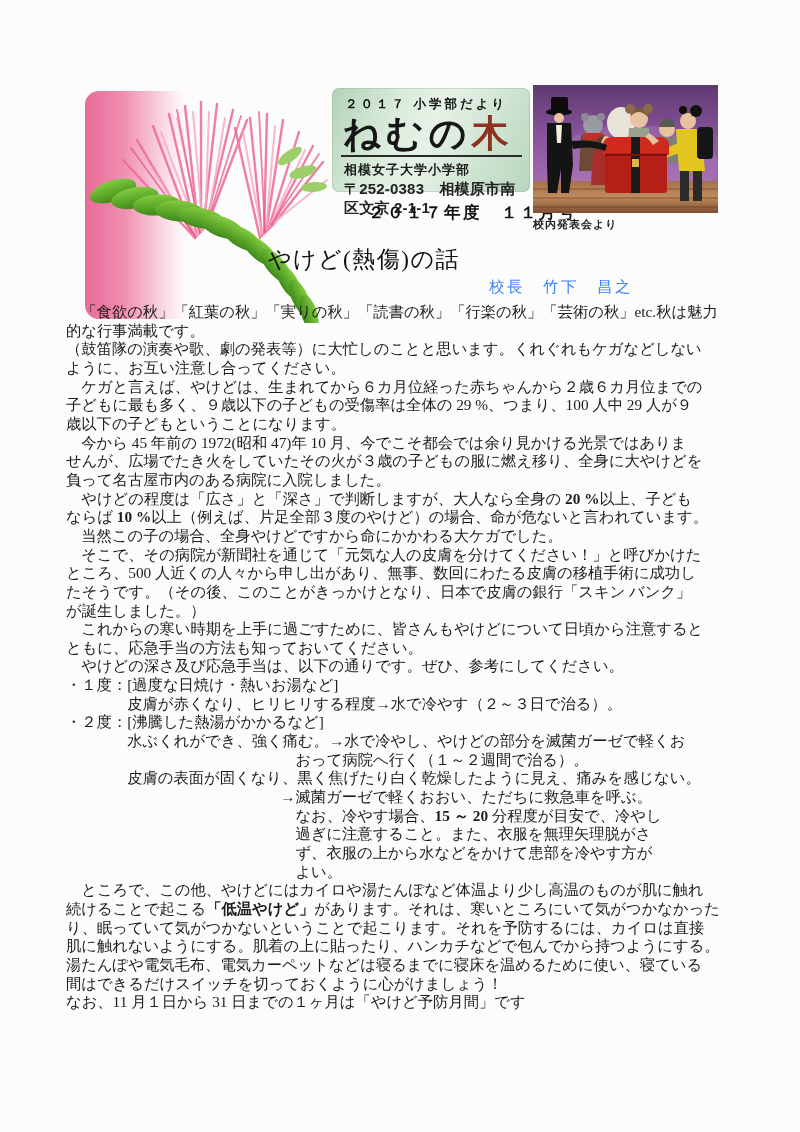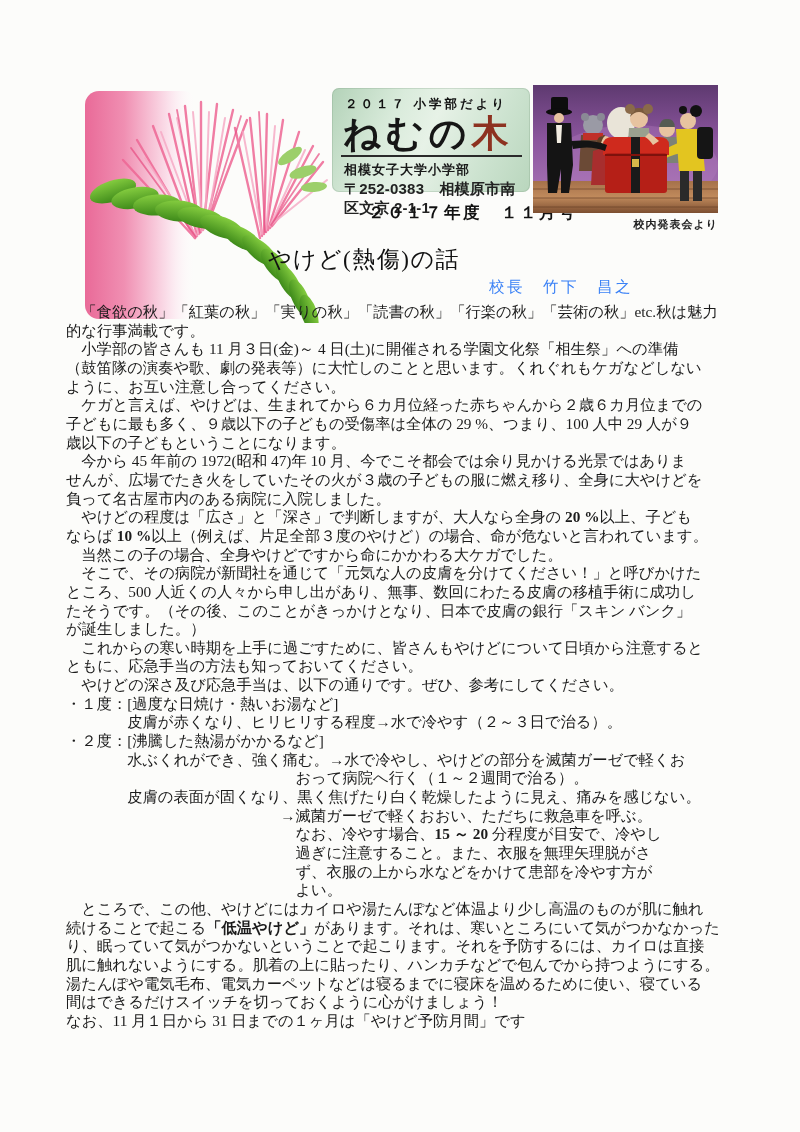--- a/index.html
+++ b/index.html
@@ -19,21 +19,21 @@
   }
   .m-year{padding:8px 0 0 13px;font-size:12.5px;font-weight:bold;letter-spacing:3px;color:#111;}
   .m-title{padding:0 0 0 11px;font-size:37px;font-weight:bold;letter-spacing:5px;line-height:1.12;color:#161616;}
   .m-title .accent{color:#8d3220;}
   .m-rule{border-bottom:2px solid #2a2a2a;margin:1px 8px 4px 9px;}
   .m-school{padding-left:12px;font-size:13px;font-weight:bold;letter-spacing:1px;color:#1a1a1a;}
   .m-addr{padding-left:12px;font-size:15px;font-weight:bold;letter-spacing:.2px;color:#222;margin-top:1px;}
   .issue{position:absolute;left:368px;top:202px;font-size:16.5px;font-weight:bold;letter-spacing:2.5px;color:#111;}
   .photo{position:absolute;left:533px;top:85px;width:185px;height:128px;}
   .photo svg{display:block;}
-  .photo-caption{position:absolute;left:533px;top:217px;width:185px;text-align:right;
+  .photo-caption{position:absolute;left:533px;top:217px;width:185px;text-align:left;
     font-size:11px;font-weight:bold;letter-spacing:1px;color:#222;}
 
   
   .article-title{position:absolute;left:268px;top:244px;font-size:23px;letter-spacing:1.5px;color:#111;}
   .article-author{position:absolute;left:489px;top:277px;font-size:15.5px;letter-spacing:2.5px;color:#3b82f6;}
   .article-body{position:absolute;left:66px;top:303px;width:700px;font-size:15.3px;line-height:18.66px;color:#1b1b1b;}
   .bline{white-space:pre;}
   .bline .b{font-weight:bold;}
 </style>
 </head>
@@ -195,21 +195,20 @@
       <path d="M116 48 Q122 52 126 56 L120 60 Q116 54 112 52 Z" fill="#e7c3a0"></path>
     </svg>
   </div>
   <div class="photo-caption gothic">校内発表会より</div>
 
   <div class="article-title">やけど(熱傷)の話</div>
   <div class="article-author">校長　竹下　昌之</div>
   <div class="article-body">
       <div class="bline"><span>　「食欲の秋」「紅葉の秋」「実りの秋」「読書の秋」「行楽の秋」「芸術の秋」etc.秋は魅力</span></div>
       <div class="bline"><span>的な行事満載です。</span></div>
-      <div class="bline"><span>　小学部の皆さんも 11 月３日(金)～ 4 日(土)に開催される学園文化祭「相生祭」への準備</span></div>
       <div class="bline"><span>（鼓笛隊の演奏や歌、劇の発表等）に大忙しのことと思います。くれぐれもケガなどしない</span></div>
       <div class="bline"><span>ように、お互い注意し合ってください。</span></div>
       <div class="bline"><span>　ケガと言えば、やけどは、生まれてから６カ月位経った赤ちゃんから２歳６カ月位までの</span></div>
       <div class="bline"><span>子どもに最も多く、９歳以下の子どもの受傷率は全体の 29 %、つまり、100 人中 29 人が９</span></div>
       <div class="bline"><span>歳以下の子どもということになります。</span></div>
       <div class="bline"><span>　今から 45 年前の 1972(昭和 47)年 10 月、今でこそ都会では余り見かける光景ではありま</span></div>
       <div class="bline"><span>せんが、広場でたき火をしていたその火が３歳の子どもの服に燃え移り、全身に大やけどを</span></div>
       <div class="bline"><span>負って名古屋市内のある病院に入院しました。</span></div>
       <div class="bline"><span>　やけどの程度は「広さ」と「深さ」で判断しますが、大人なら全身の </span><span class="b">20 %</span><span>以上、子ども</span></div>
       <div class="bline"><span>ならば </span><span class="b">10 %</span><span>以上（例えば、片足全部３度のやけど）の場合、命が危ないと言われています。</span></div>

